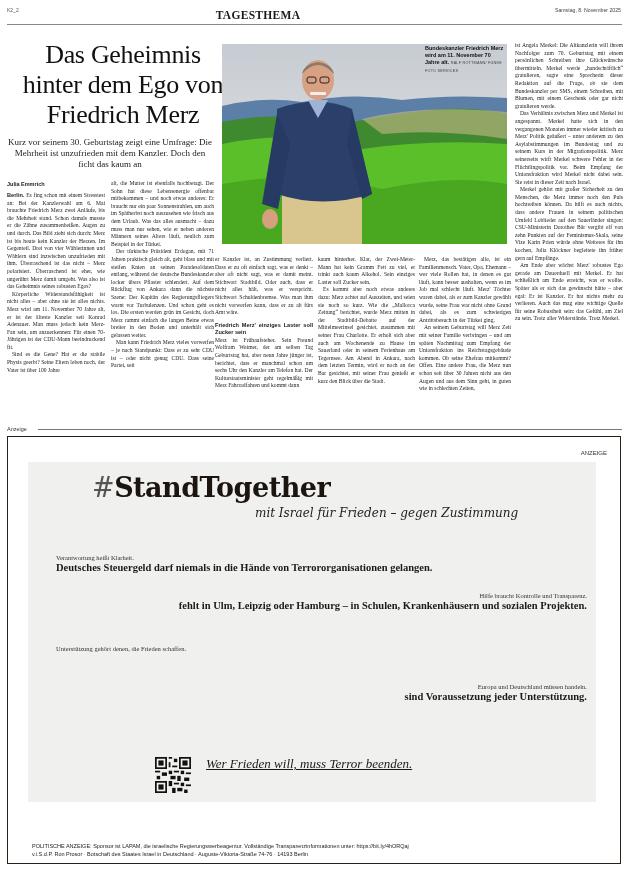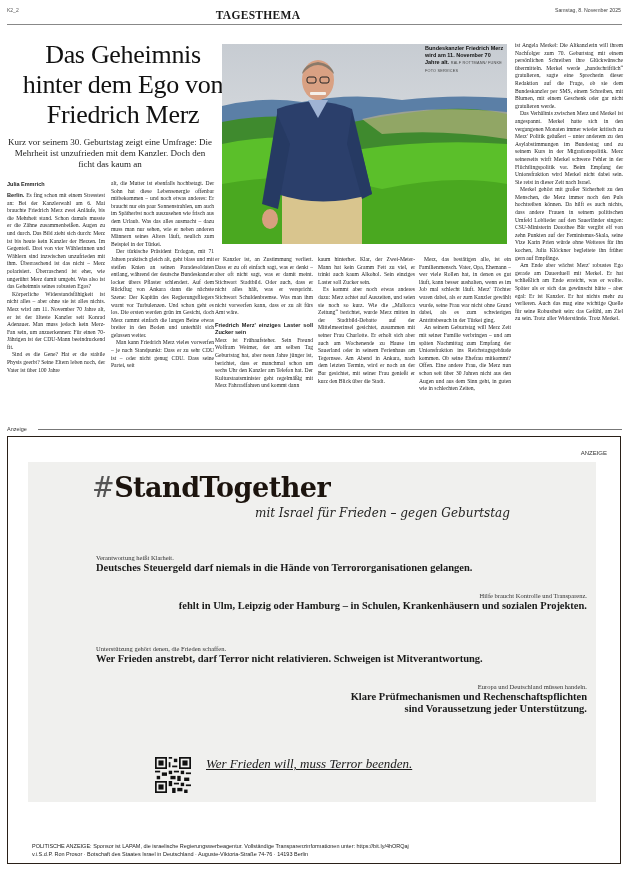--- a/index.html
+++ b/index.html
@@ -31,21 +31,21 @@
   .ad-frame { position: absolute; left: 7px; top: 436px; width: 614px; height: 428px; border: 1.5px solid #2a2018; background: #fff; }
   .ad-tag { position: absolute; right: 22px; top: 450px; font: 6px "Liberation Sans", sans-serif; color: #333; }
   .ad-panel { position: absolute; left: 28px; top: 462px; width: 568px; height: 340px; background: #f0f0ee; }
   .ad-hashtag { position: absolute; left: 80px; top: 472px; font: bold 27px "DejaVu Serif", serif; color: #1c140e; letter-spacing: -0.5px; margin-left: 12px; }
   .ad-hashtag .hash { font-weight: normal; color: #555; }
   .ad-subtitle { position: absolute; left: 255px; top: 506px; font: italic 12px "DejaVu Serif", serif; color: #222; }
 
   .ad-block { position: absolute; font-family: "Liberation Serif", serif; color: #1a1a1a; }
   .ad-block .small { font-size: 6.5px; line-height: 8px; color: #333; }
   .ad-block .big { font-weight: bold; font-size: 10.5px; line-height: 12px; }
-  .ad-block.left { left: 56px; text-align: left; margin-left: 40px; }
+  .ad-block.left { left: 56px; text-align: left; }
   .ad-block.right { right: 42px; text-align: right; }
 
   .qr { position: absolute; left: 155px; top: 757px; width: 36px; height: 36px; }
   .ad-slogan { position: absolute; left: 206px; top: 756px; font: italic 13px/16px "Liberation Serif", serif; color: #1a1a1a; text-decoration: underline; }
 
   .ad-legal { position: absolute; left: 32px; top: 843px; font: 5.5px/7.5px "Liberation Sans", sans-serif; color: #222; white-space: nowrap; }
 </style>
 </head>
 <body>
 
@@ -126,40 +126,38 @@
   <p>Am Ende aber wächst Merz' robustes Ego gerade am Dauerduell mit Merkel. Er hat schließlich am Ende erreicht, was er wollte. Später als er sich das gewünscht hätte – aber egal: Er ist Kanzler. Er hat nichts mehr zu verlieren. Auch das mag eine wichtige Quelle für seine Robustheit sein: das Gefühl, am Ziel zu sein. Trotz aller Widerstände. Trotz Merkel.</p>
 </div>
 
 <div class="ad-label">Anzeige</div>
 <div class="ad-rule"></div>
 <div class="ad-frame"></div>
 <div class="ad-tag">ANZEIGE</div>
 <div class="ad-panel"></div>
 
 <div class="ad-hashtag"><span class="hash">#</span><span>StandTogether</span></div>
-<div class="ad-subtitle">mit Israel für Frieden – gegen Geburtstag</div>
+<div class="ad-subtitle">mit Israel für Frieden – gegen Zustimmung</div>
 
 <div class="ad-block left" style="top:554px;">
   <div class="small">Verantwortung heißt Klarheit.</div>
   <div class="big">Deutsches Steuergeld darf niemals in die Hände von Terrororganisationen gelangen.</div>
 </div>
 
 <div class="ad-block right" style="top:592px;">
   <div class="small">Hilfe braucht Kontrolle und Transparenz.</div>
   <div class="big">fehlt in Ulm, Leipzig oder Hamburg – in Schulen, Krankenhäusern und sozialen Projekten.</div>
 </div>
 
 <div class="ad-block left" style="top:645px;">
   <div class="small">Unterstützung gehört denen, die Frieden schaffen.</div>
-  <div class="big">Wer Frieden anstrebt, darf Terror nicht relativieren. Schweigen ist Mitverantwortung.</div>
 </div>
 
 <div class="ad-block right" style="top:683px;">
   <div class="small">Europa und Deutschland müssen handeln.</div>
-  <div class="big">Klare Prüfmechanismen und Rechenschaftspflichten</div>
   <div class="big">sind Voraussetzung jeder Unterstützung.</div>
 </div>
 
 <div class="qr">
   <svg width="36" height="36" viewBox="0 0 21 21">
     <rect width="21" height="21" fill="#f0f0ee"></rect>
     <g fill="#111">
       <rect x="0" y="0" width="7" height="7"></rect>
         <rect x="1" y="1" width="5" height="5" fill="#f0f0ee"></rect>
         <rect x="2" y="2" width="3" height="3"></rect>

